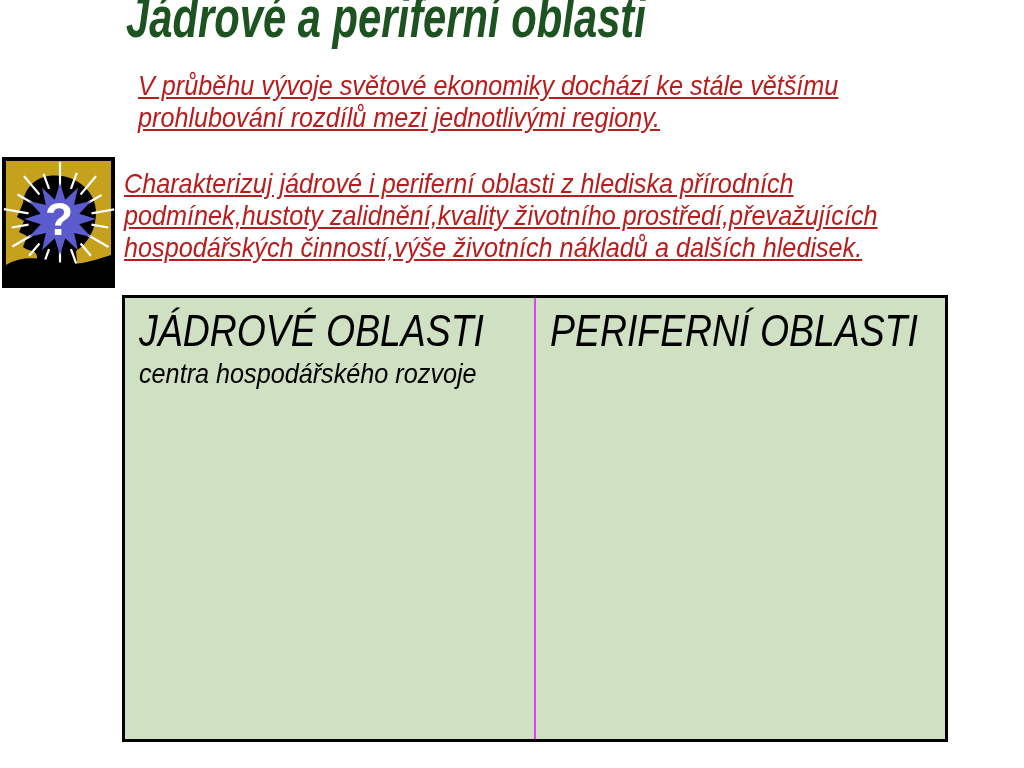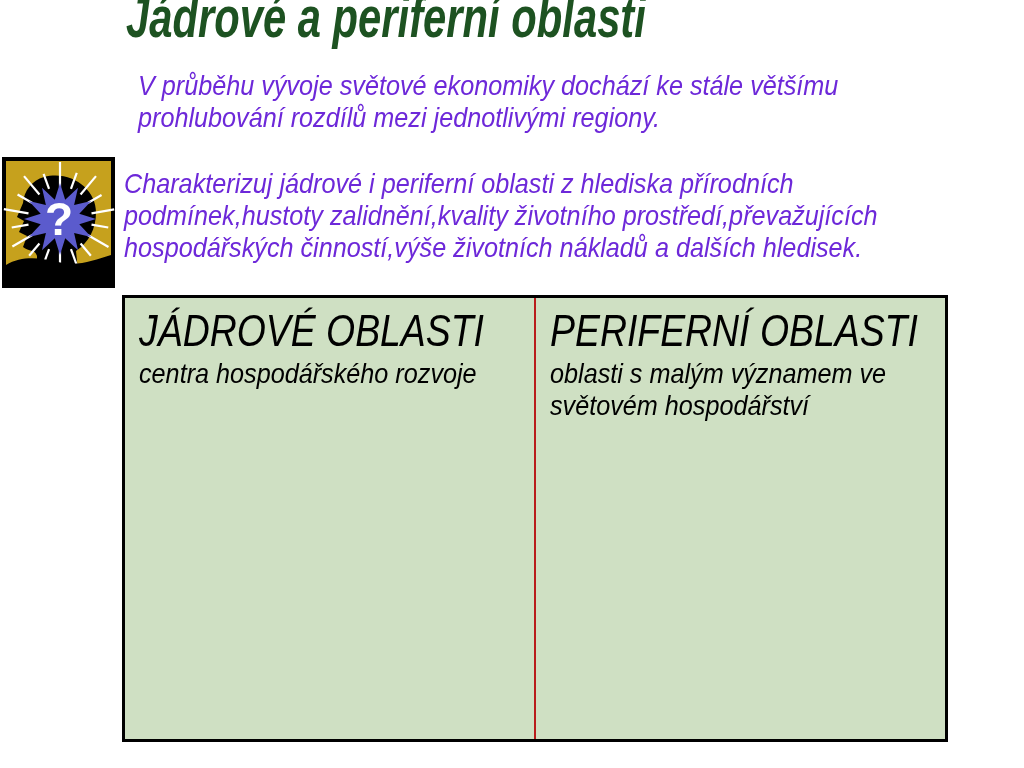--- a/index.html
+++ b/index.html
@@ -11,21 +11,21 @@
     font-family:"Liberation Sans", sans-serif;
   }
   .title {
     position:absolute; left:126px; top:-14px;
     font-size:58px; line-height:62px;
     font-weight:bold; font-style:italic;
     color:#1d5221;
     white-space:nowrap;
     transform:scaleX(0.72); transform-origin:0 50%;
   }
-  .para { position:absolute; color:#6d28d9; }
+  .para { position:absolute; color:#b91c1c;text-decoration:underline; }
   .intro { left:138px; top:70px; }
   .task  { left:124px; top:168px; }
   .para-line {
     font-size:28px; line-height:32px; font-style:italic;
     white-space:nowrap;
     transform:scaleX(0.9); transform-origin:0 50%;
   }
   .q-icon {
     position:absolute; left:2px; top:157px;
     width:113px; height:131px; display:block;
@@ -37,21 +37,21 @@
     border:3px solid #000;
     box-sizing:border-box;
     display:flex;
   }
   .cell {
     flex:1 1 0;
     padding:8px 14px;
     box-sizing:border-box;
     overflow:hidden;
   }
-  .cell + .cell { border-left:2px solid #b91c1c; }
+  .cell + .cell { border-left:2px solid #d946ef; }
   .cell-header {
     font-size:44px; line-height:50px; font-style:italic;
     color:#000; white-space:nowrap;
     transform:scaleX(0.85); transform-origin:0 50%;
   }
   .cell-desc { margin-top:2px; }
   .cell-desc .para-line { transform:scaleX(0.9); }
 </style>
 </head>
 <body>
@@ -110,20 +110,16 @@
 
   <div class="areas-table">
     <div class="cell">
       <div class="cell-header">JÁDROVÉ OBLASTI</div>
       <div class="cell-desc">
         <div class="para-line">centra hospodářského rozvoje</div>
       </div>
     </div>
     <div class="cell">
       <div class="cell-header">PERIFERNÍ OBLASTI</div>
-      <div class="cell-desc">
-        <div class="para-line">oblasti s malým významem ve</div>
-        <div class="para-line">světovém hospodářství</div>
-      </div>
     </div>
   </div>
 
 </div>
 
 </body></html>

